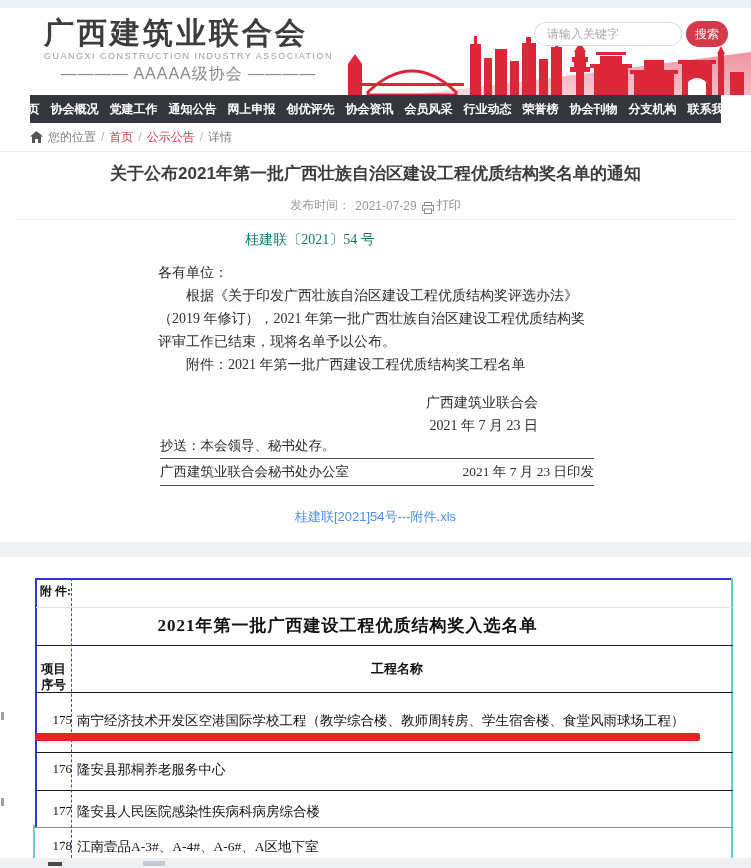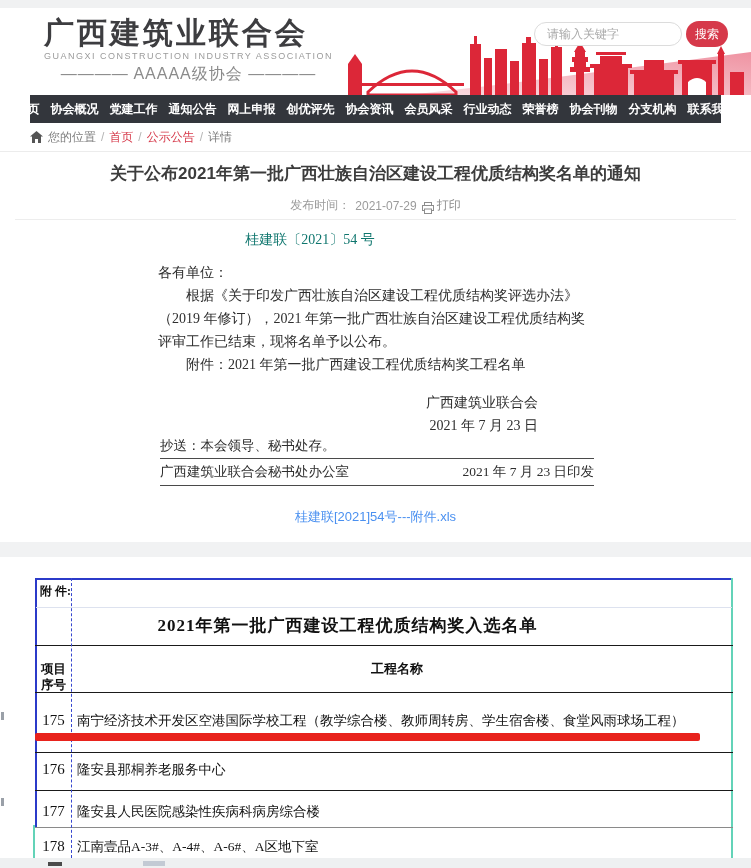--- a/index.html
+++ b/index.html
@@ -80,21 +80,21 @@
   .t-border-left-teal { top:268px; left:33px; width:2px; height:33px; background:#63d3b8; }
   .t-border-right { top:21px; left:731px; width:2px; height:282px; background:#63d3b8; }
   .t-dashed { top:21px; left:71px; height:280px; width:0; border-left:1px dashed #3646cf; }
   .t-hline { left:35px; width:698px; height:1px; background:#1a1a1a; }
   .t-hline-faint { top:50px; left:36px; width:696px; height:1px; background:#dde2ef; }
   .t-hline-gray { top:270px; left:35px; width:698px; height:1px; background:#8a8a8a; }
   .t-label { top:26px; left:40px; font-size:12px; font-weight:bold; }
   .t-title { top:57px; left:35px; width:625px; text-align:center; font-size:17px; font-weight:bold; letter-spacing:1px; }
   .t-colhead-no { top:96px; left:35px; width:37px; text-align:center; font-size:12.5px; font-weight:bold; line-height:16px;margin-top:8px; }
   .t-colhead-name { top:103px; left:72px; width:650px; text-align:center; font-size:13px; font-weight:bold; }
-  .t-no { left:35px; width:37px; text-align:center; font-size:15px; }
+  .t-no { left:35px; width:37px; text-align:right; font-size:13px; }
   .t-name { left:77px; width:650px; font-size:13.5px; white-space:nowrap; overflow:hidden; }
   .r0 { top:155px; } .r1 { top:204px; } .r2 { top:246px; } .r3 { top:281px; }
   .t-highlight { top:176px; left:35px; width:665px; height:8px; background:#e8231d; border-radius:2px; }
 
   
   .bottom-strip { top:858px; left:0; width:751px; height:10px; background:#eef0f1; }
   .artifact-a { top:862px; left:48px; width:14px; height:4px; background:#4a4a4a; }
   .artifact-b { top:861px; left:143px; width:22px; height:5px; background:#c3cad4; }
   .edge-frag-1 { top:712px; left:1px; width:3px; height:8px; background:#9aa0a8; }
   .edge-frag-2 { top:798px; left:1px; width:3px; height:8px; background:#9aa0a8; }

